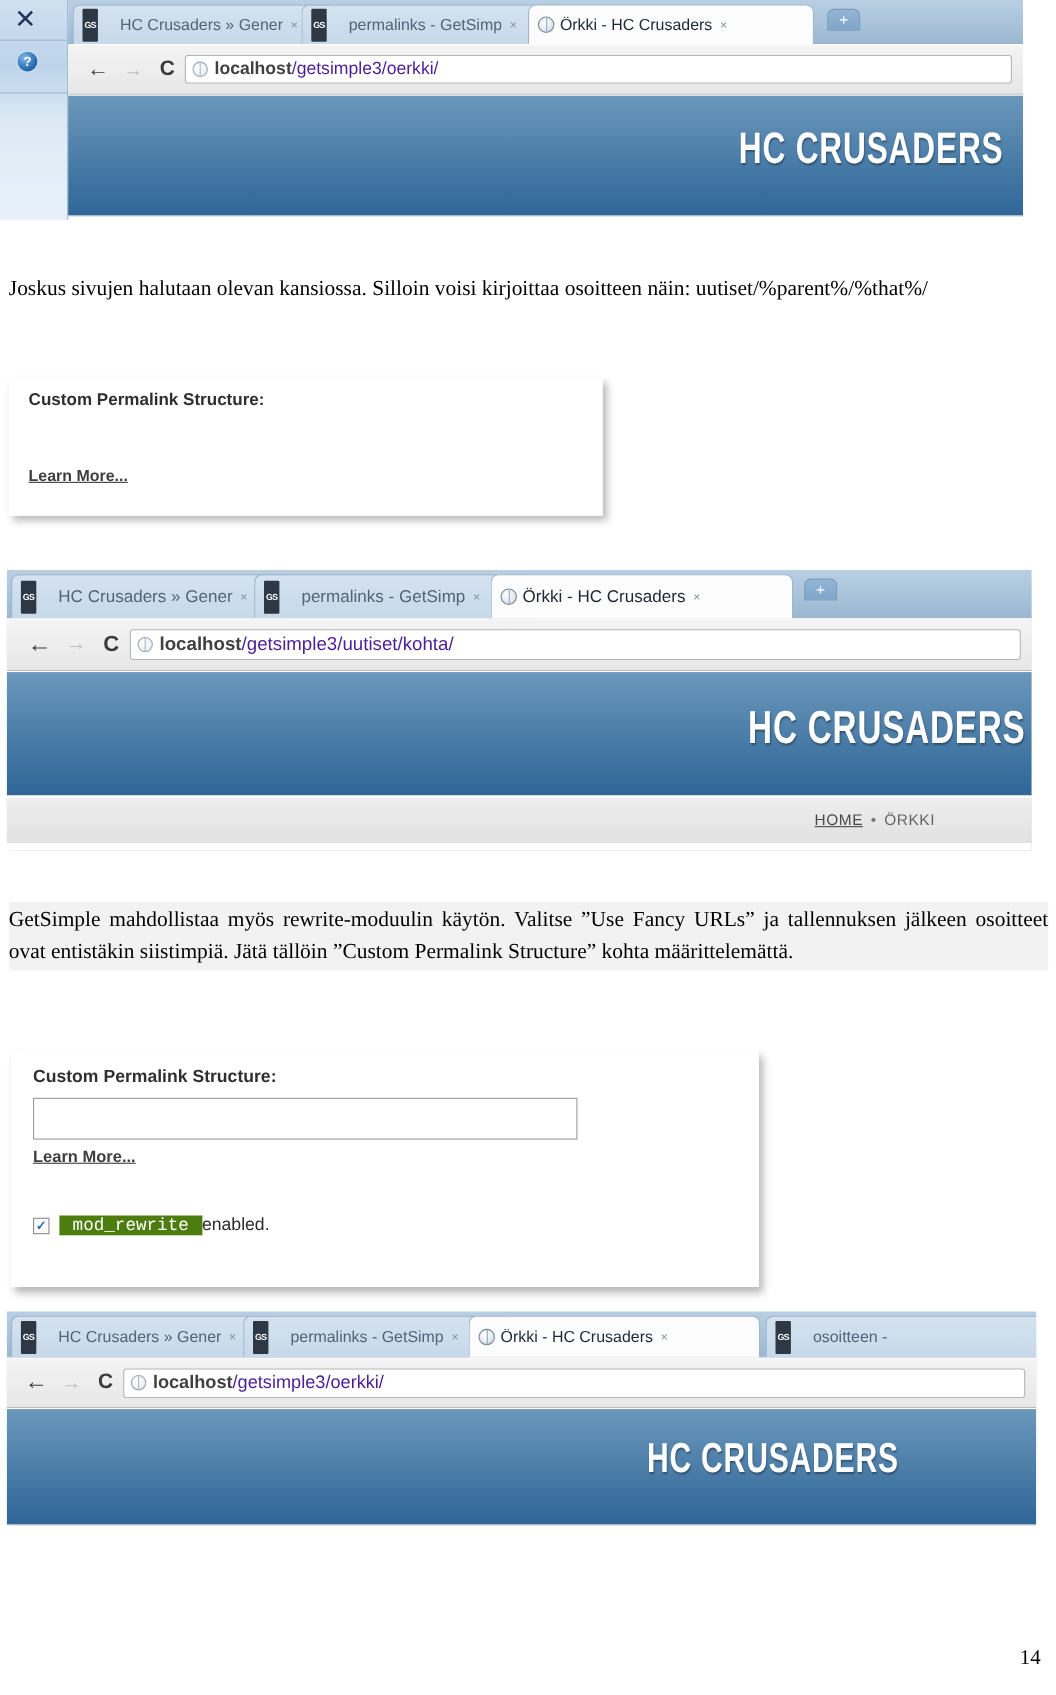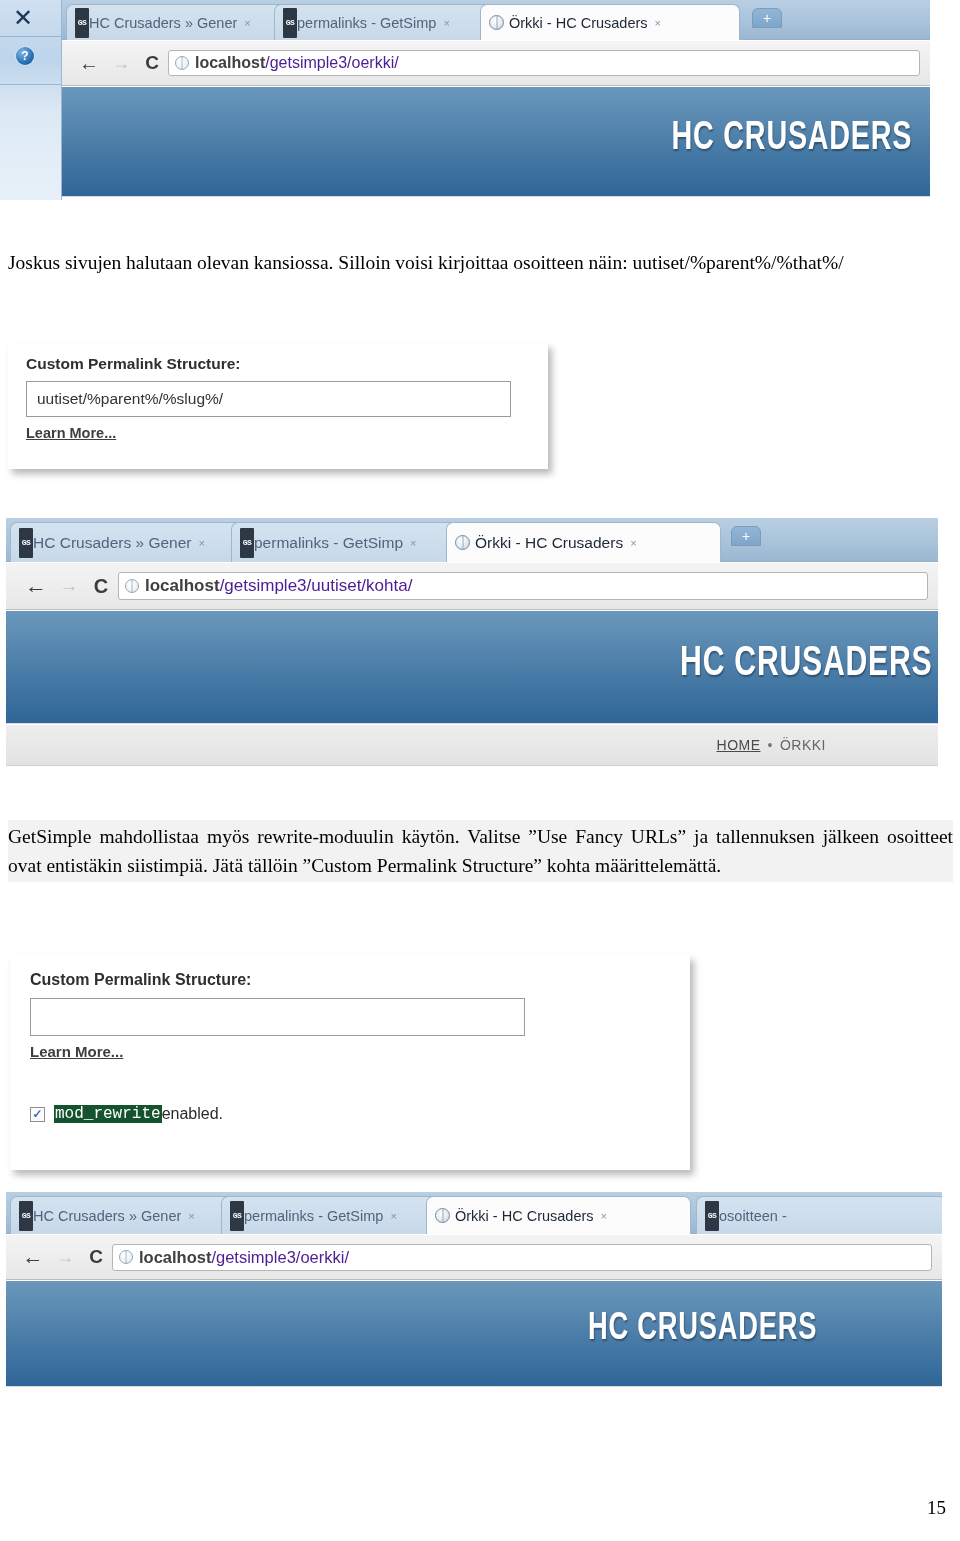--- a/index.html
+++ b/index.html
@@ -61,23 +61,23 @@
     background:linear-gradient(to bottom,#d5e3f0 0%,#c6d8e9 100%);
     border:1px solid #9fb6cb; border-bottom:none;
     color:#54637a;
   }
   .tab.active {
     background:#fcfcfc;
     border:1px solid #9fb6cb; border-bottom:none;
     color:#1d2736; z-index:5;
   }
   .tab .favicon {
-    width:14px; height:30px; flex:none; margin-right:0;
+    width:14px; height:30px; flex:none; margin-right:20px;
     background:#2e3845; color:#fff; font-size:8px; font-weight:bold;
-    font-family:Liberation Mono, monospace;
+    font-family:Liberation Sans, sans-serif;
     display:flex; align-items:center; justify-content:center;
     border-radius:1px; letter-spacing:-.5px;
   }
   .tab .globe {
     width:15px; height:15px; flex:none; margin-right:5px;
     border-radius:50%;
     border:1.5px solid #7b8a99;
     background:radial-gradient(circle at 40% 35%,#ffffff 0%,#e3ebf2 55%,#b9c6d2 100%);
     position:relative;
   }
@@ -180,23 +180,23 @@
     font-family:"Liberation Sans",sans-serif; color:#2b2b2b; font-weight:bold;
     white-space:nowrap;
   }
   .pcheckbox {
     width:15px; height:15px; flex:none; margin-right:9px;
     border:1px solid #8e8e8e; background:#fbfbfb;
     color:#2f6fc0; font-size:12px; line-height:13px; text-align:center;
     font-family:"Liberation Sans",sans-serif;
   }
   .mono-hl {
-    background:#14532d; color:#ffffff;
+    background:#4d7c0f; color:#ffffff;
     font-family:"Liberation Mono", monospace;
-    font-weight:normal; padding:0 1px;
+    font-weight:normal; padding:0 12px;
   }
   .light { font-weight:normal; }
 
   
   .para {
     position:absolute;
     font-family:"Liberation Serif", serif;
     font-size:19.5px;
     line-height:29px;
     color:#000000;
@@ -257,21 +257,20 @@
       <div class="sitelogo" style="right:18px; top:26px; font-size:40px;">HC CRUSADERS</div>
     </div>
 
   </div>
 </div>
 
 <div class="para" style="left:8px; top:248px; width:945px;">Joskus sivujen halutaan olevan kansiossa. Silloin voisi kirjoittaa osoitteen näin: uutiset/%parent%/%that%/</div>
 
 <div class="panel" style="left:8px; top:343px; width:540px; height:126px;">
   <div class="plabel" style="left:18px; top:12px; font-size:15.5px;">Custom Permalink Structure:</div>
-  <div class="pinput" style="left:18px; top:38px; width:485px; height:36px; font-size:15.5px;">uutiset/%parent%/%slug%/</div>
   <div class="plearn" style="left:18px; top:82px; font-size:14.5px;">Learn More...</div>
 </div>
 
 <div class="figure" style="left:6px; top:518px; width:932px; height:255px;">
   <div class="shot">
 
     <div class="tabstrip" style="left:0; height:44px; font-size:0;">
       <div class="tab inactive" style="left:4px; width:255px; height:40px; font-size:15.5px;">
         <span class="favicon">GS</span>
         <span class="tablabel">HC Crusaders » Gener</span>
@@ -298,21 +297,21 @@
         <span class="pglobe"></span>
         <span class="urlhost">localhost</span>
         <span class="urlpath">/getsimple3/uutiset/kohta/</span>
       </div>
     </div>
 
     <div class="siteheader" style="left:0; top:93px; height:113px;">
       <div class="sitelogo" style="right:6px; top:26px; font-size:42px;">HC CRUSADERS</div>
     </div>
 
-    <div class="sitenav" style="left:0; top:206px; height:42px; padding-right:112px; font-size:14px;">
+    <div class="sitenav" style="left:0; top:206px; height:42px; padding-right:88px; font-size:14px;">
       <span class="navlink">HOME</span>
       <span class="navsep">•</span>
       <span class="navcur">ÖRKKI</span>
     </div>
 
   </div>
 </div>
 
 <div class="para shaded" style="left:8px; top:820px; width:945px; padding:2px 0;">GetSimple mahdollistaa myös rewrite-moduulin käytön. Valitse ”Use Fancy URLs” ja tallennuksen jälkeen osoitteet ovat entistäkin siistimpiä. Jätä tällöin ”Custom Permalink Structure” kohta määrittelemättä.</div>
 
@@ -364,13 +363,13 @@
       </div>
     </div>
 
     <div class="siteheader" style="left:0; top:89px; height:106px;">
       <div class="sitelogo" style="right:125px; top:24px; font-size:38px;">HC CRUSADERS</div>
     </div>
 
   </div>
 </div>
 
-<div class="pageno" style="right:14px; bottom:22px;">15</div>
+<div class="pageno" style="right:14px; bottom:22px;">14</div>
 
 </body></html>

